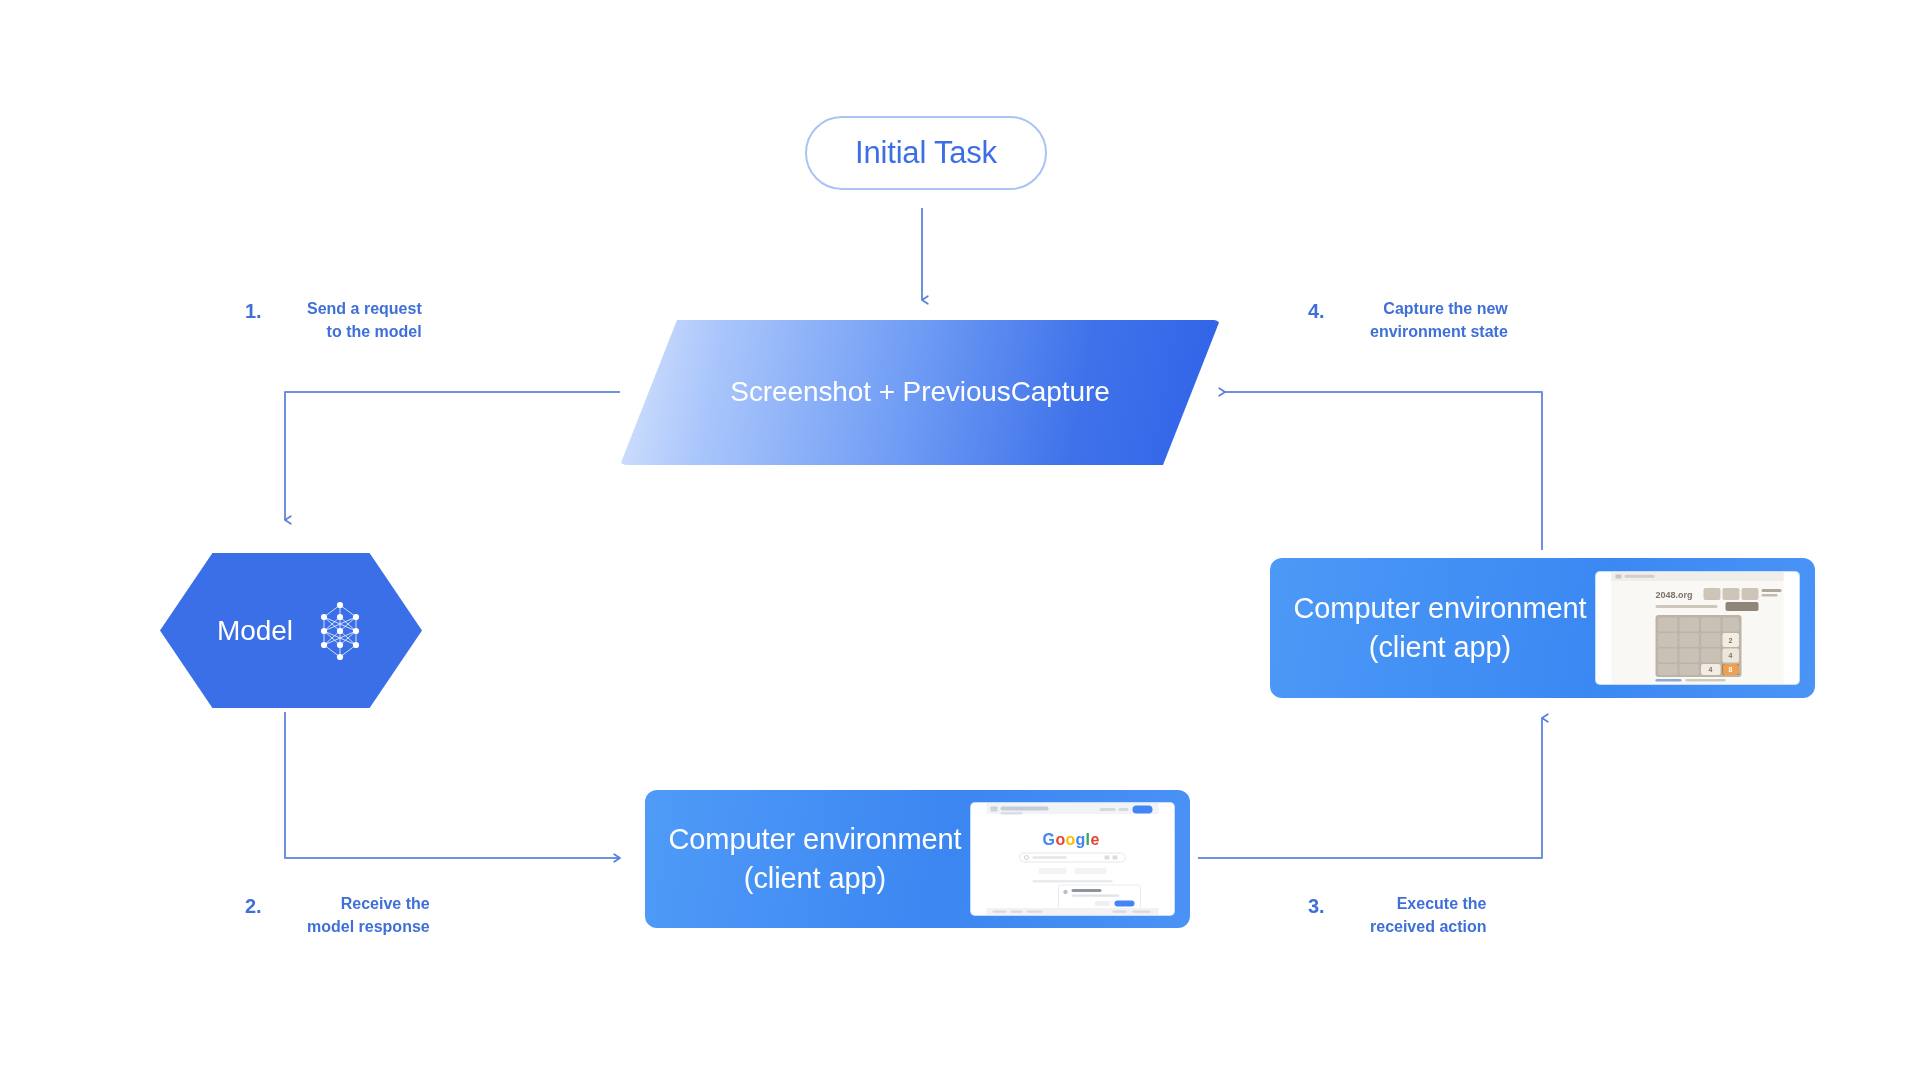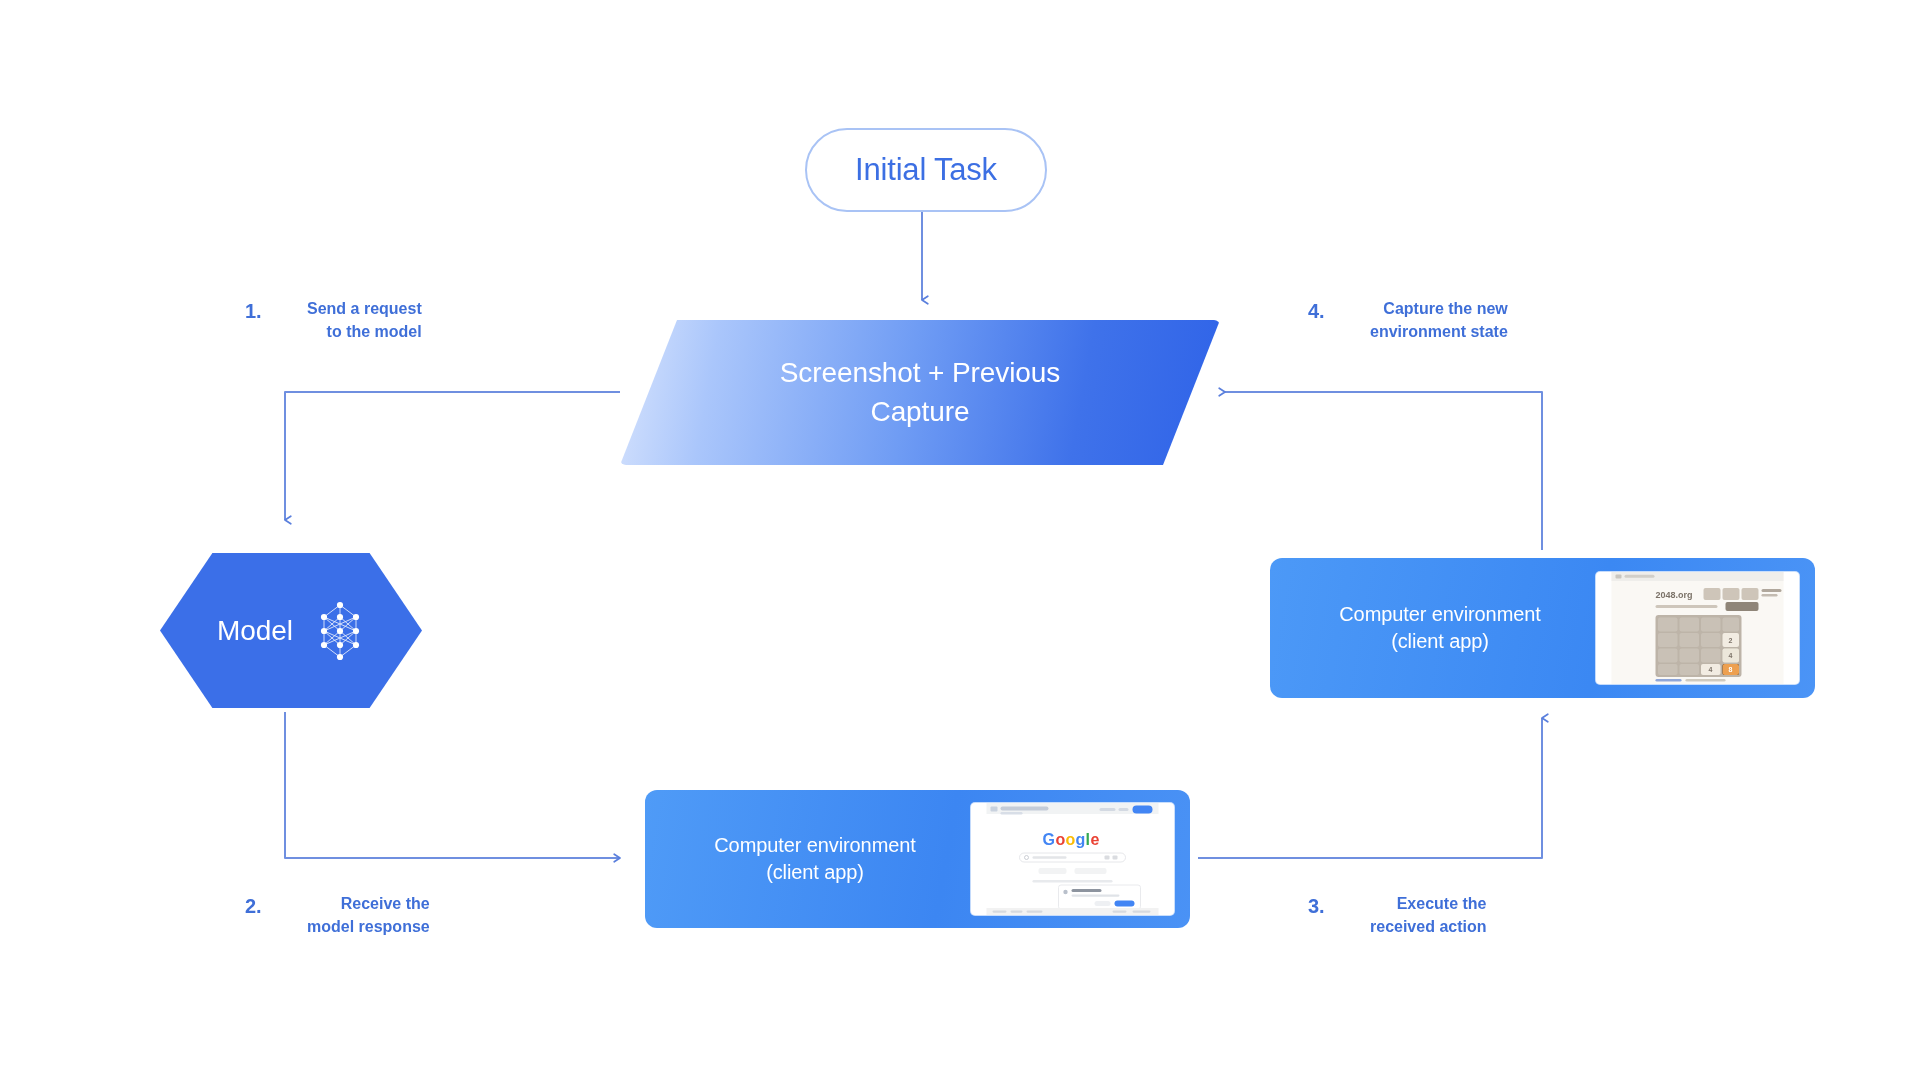--- a/index.html
+++ b/index.html
@@ -31,23 +31,23 @@
     width: 1920px;
     height: 1080px;
     z-index: 1;
     pointer-events: none;
   }
 
   
   .initial-task {
     position: absolute;
     left: 805px;
-    top: 128px;
+    top: 116px;
     width: 242px;
-    height: 84px;
+    height: 74px;
     border: 2.5px solid #a9c3f5;
     border-radius: 42px;
     background: #ffffff;
     display: flex;
     align-items: center;
     justify-content: center;
     z-index: 3;
     box-sizing: border-box;
   }
   .initial-task span {
@@ -69,21 +69,20 @@
     position: absolute;
     inset: 0;
     background: linear-gradient(100deg, #d6e3fd 0%, #aac6fb 16%, #6f9cf4 48%, #3f72ea 76%, #2f63e8 100%);
     clip-path: polygon(9.5% 0%, 100% 0%, 90.5% 100%, 0% 100%);
     border-radius: 6px;
   }
   .parallelogram .label {
     position: absolute;
     inset: 0;
     display: flex;
-    flex-direction: column;
     align-items: center;
     justify-content: center;
     color: #ffffff;
     font-size: 28px;
     line-height: 1.38;
     text-align: center;
     letter-spacing: -0.1px;
   }
 
   
@@ -138,21 +137,21 @@
   }
   .env-box.right {
     left: 1270px;
     top: 558px;
     width: 545px;
     height: 140px;
     background: linear-gradient(100deg, #4c99f7 0%, #3b88f3 60%, #4b94f6 100%);
   }
   .env-box .env-label {
     color: #ffffff;
-    font-size: 20px;
+    font-size: 29px;
     line-height: 1.35;
     letter-spacing: -0.1px;
     flex: 1;
     text-align: center;
     padding-left: 14px;
   }
   .env-box .thumb {
     width: 203px;
     height: 112px;
     margin-right: 16px;

